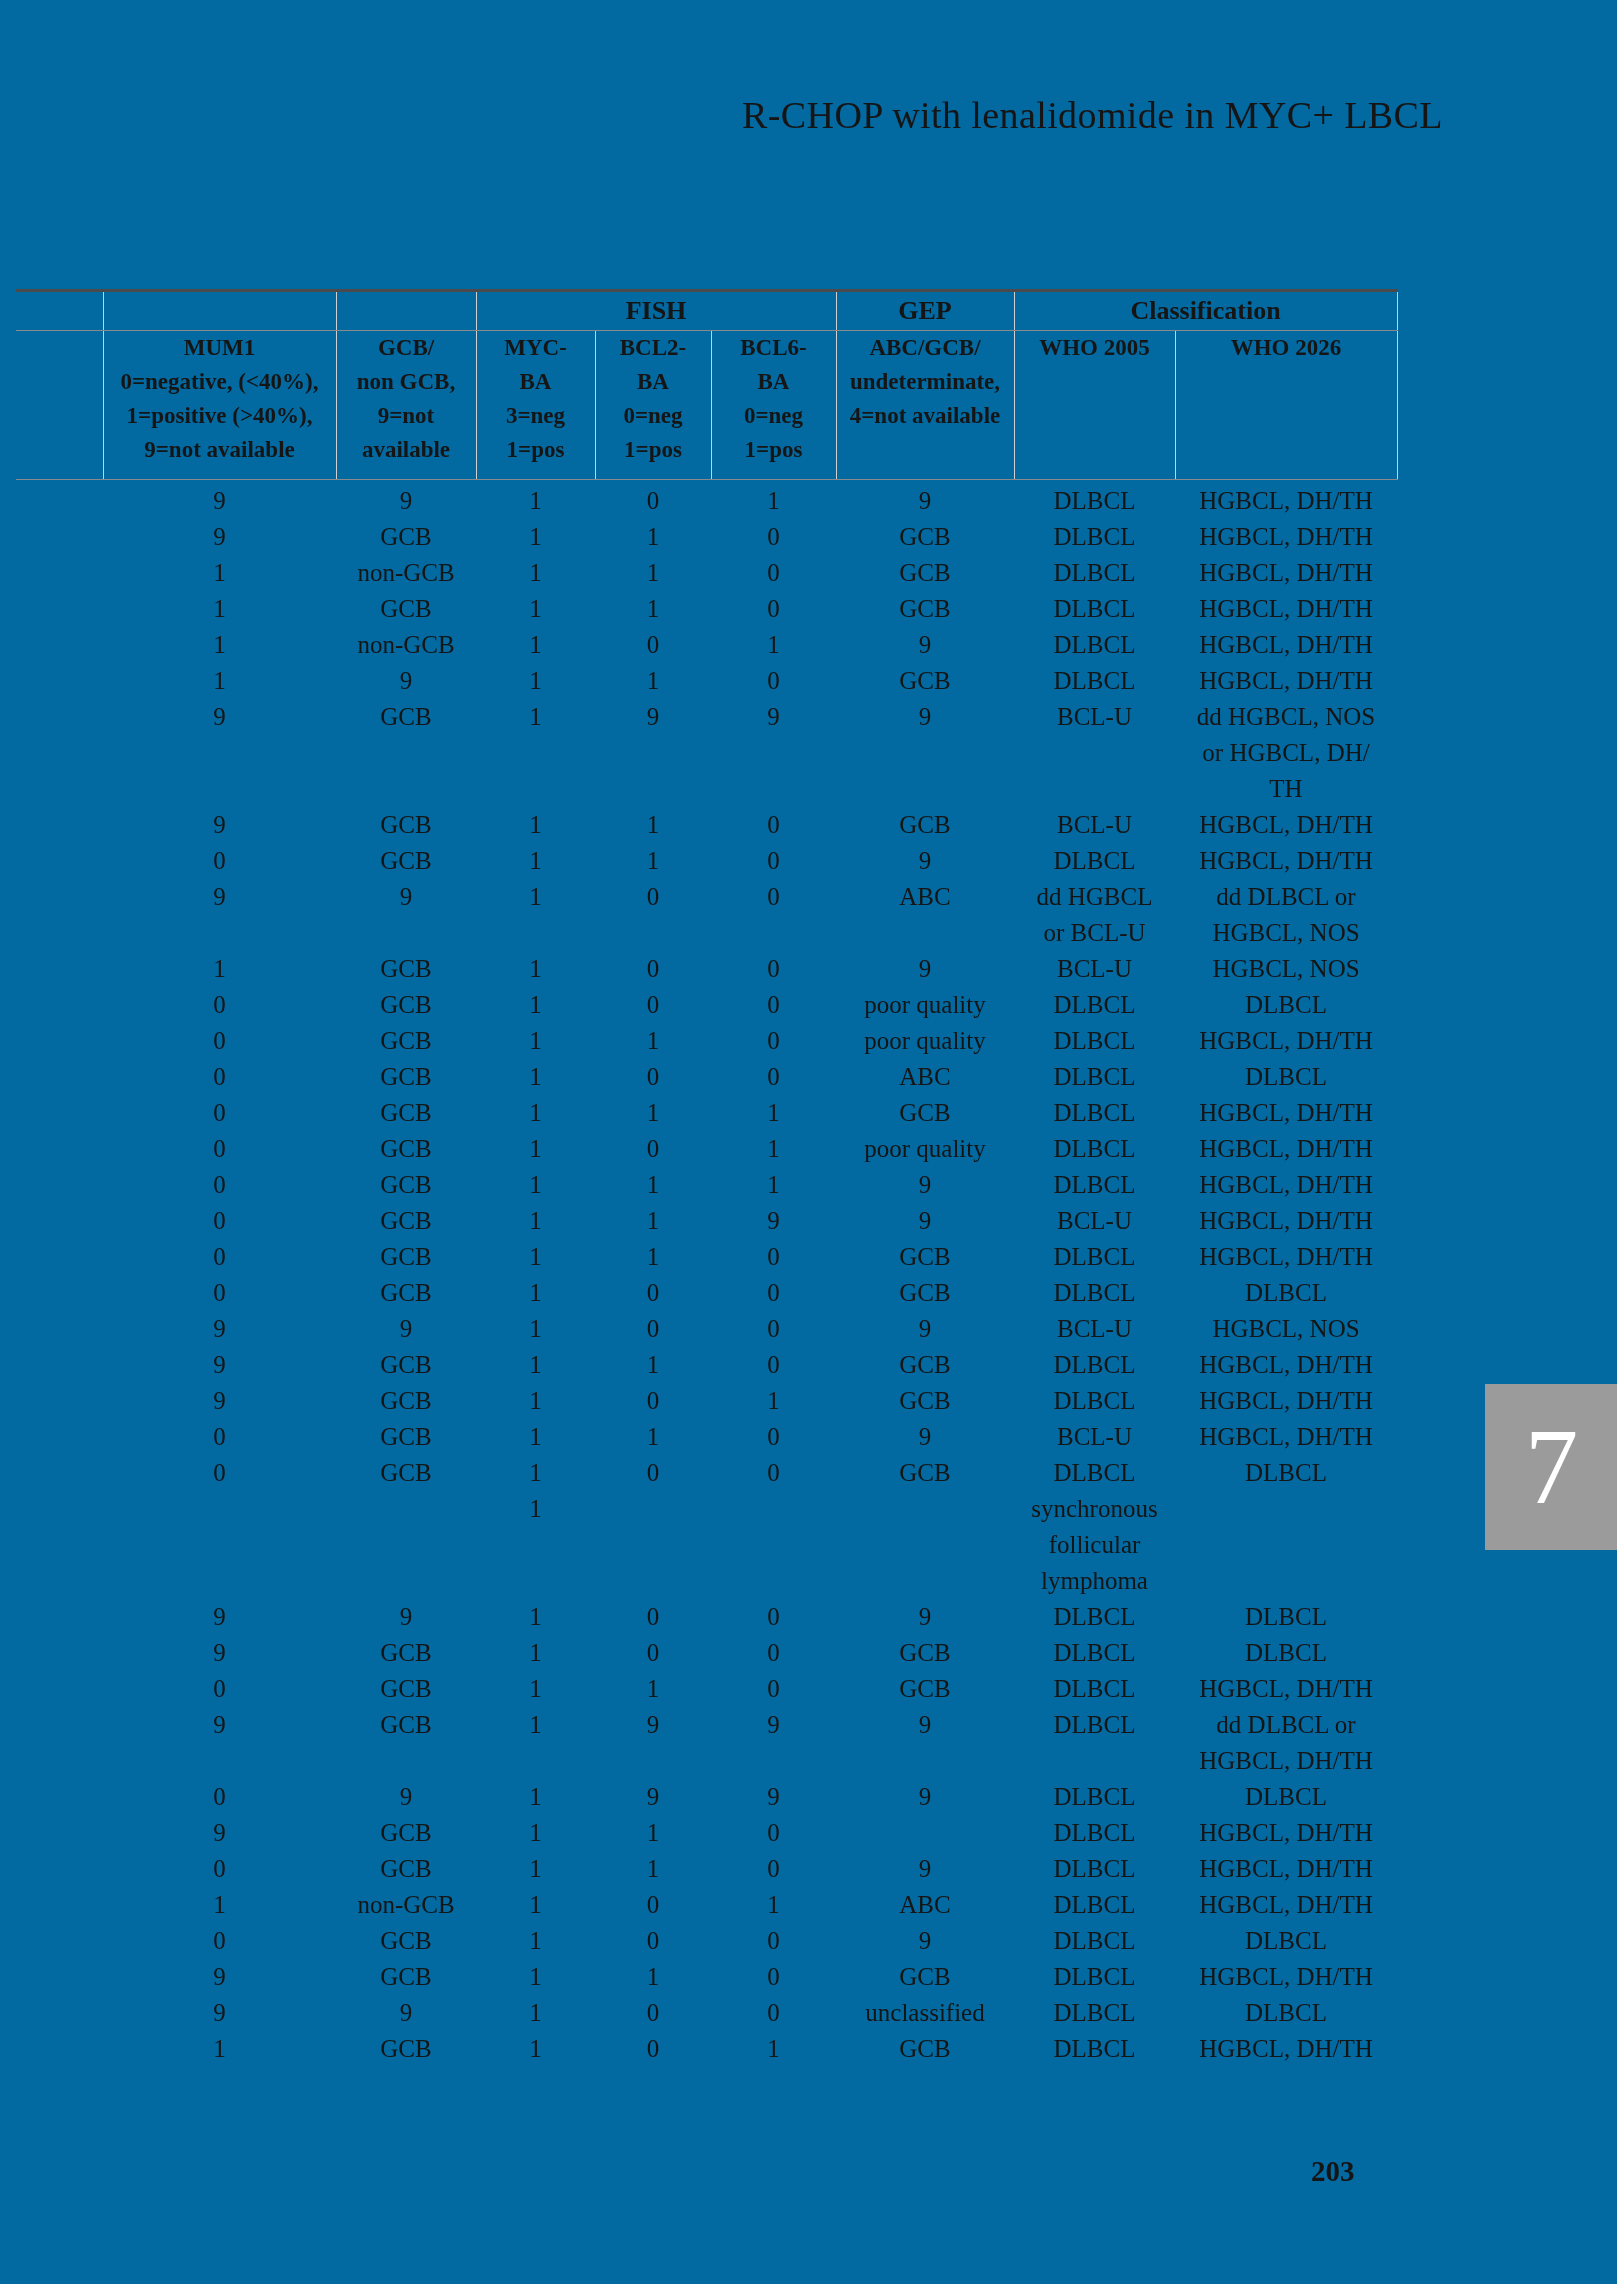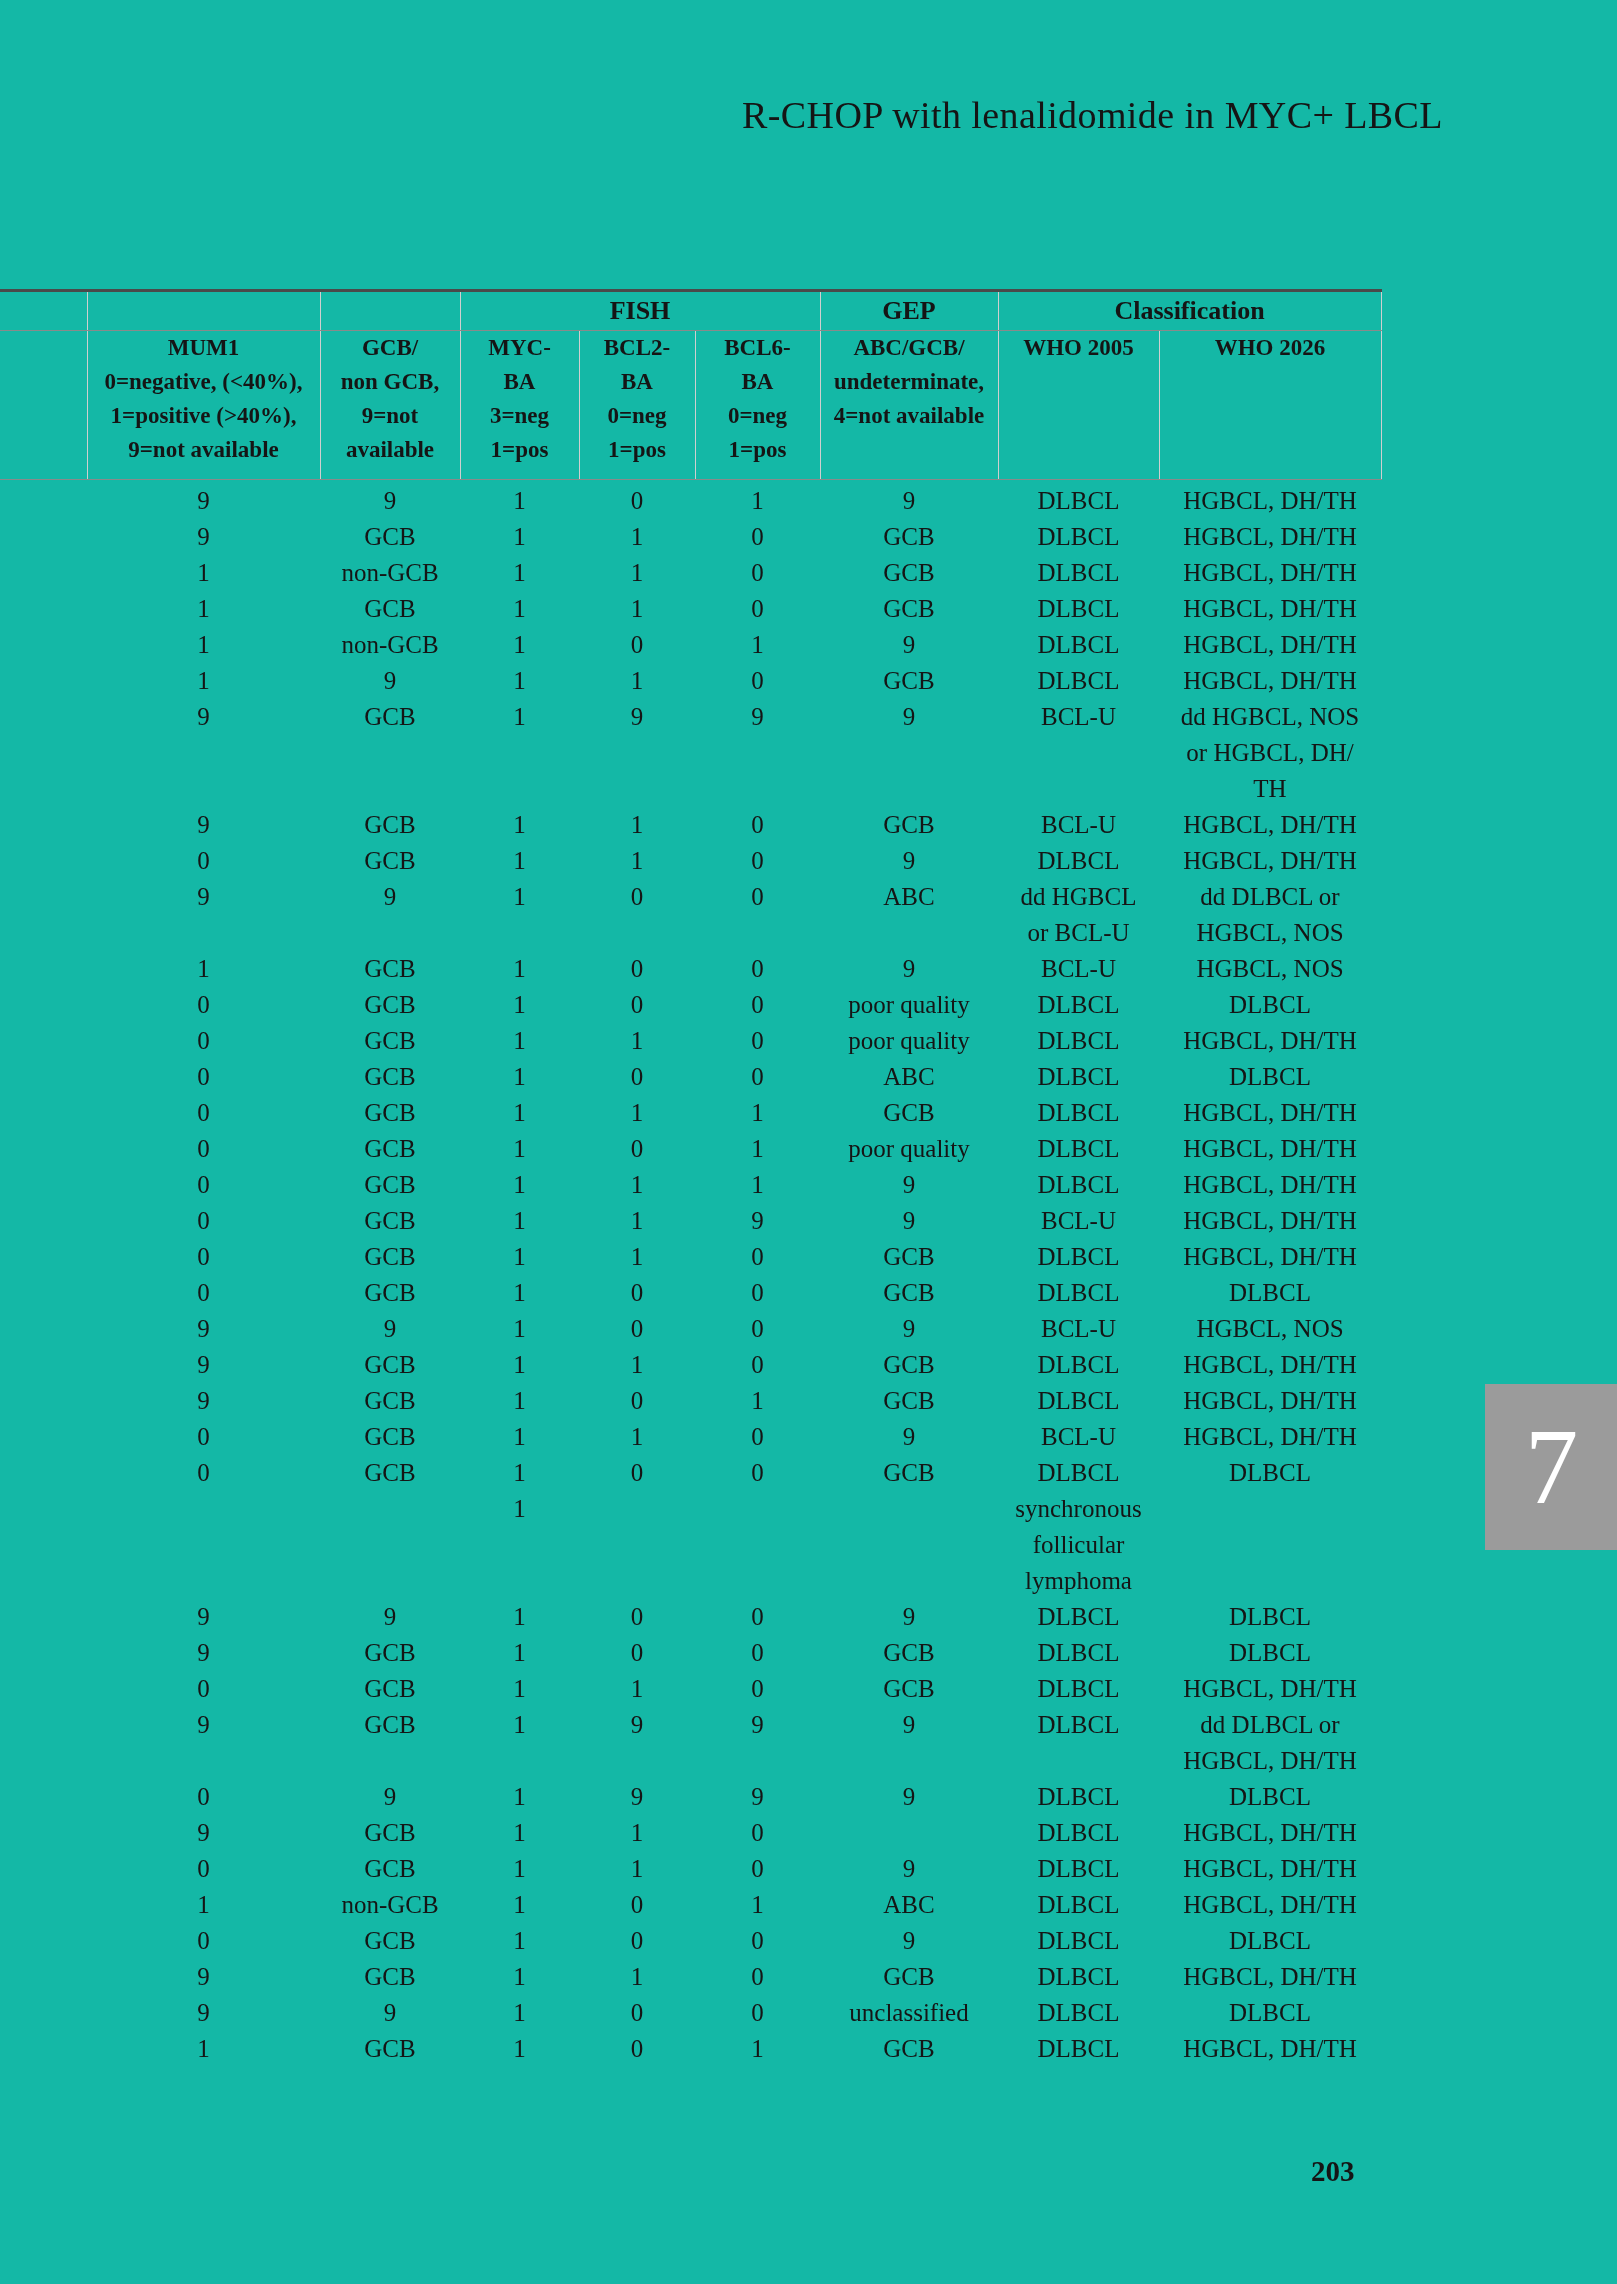--- a/index.html
+++ b/index.html
@@ -1,33 +1,33 @@
 <!DOCTYPE html>
 <html style="font-size:12px"><head>
 <meta charset="utf-8">
 <style>
   html,body{margin:0;padding:0;background:#ffffff;}
   .page{
     position:relative;
     width:1618px;height:2284px;
-    background:#14b8a6;
+    background:#0369a1;
     font-family:"Liberation Serif", serif;
     color:#151515;
     overflow:hidden;
   }
   .running-header{
     position:absolute;
     top:93px;left:742px;
     font-size:38px;
     letter-spacing:0.4px;
     white-space:nowrap;
   }
   table.data-table{
     position:absolute;
-    left:0;top:289px;
+    left:16px;top:289px;
     width:1380px;
     border-collapse:collapse;
     table-layout:fixed;
     border-top:3px solid #4a4a4a;
   }
   table.data-table th, table.data-table td{
     padding:0;
     text-align:center;
     white-space:pre-line;
     font-weight:normal;

